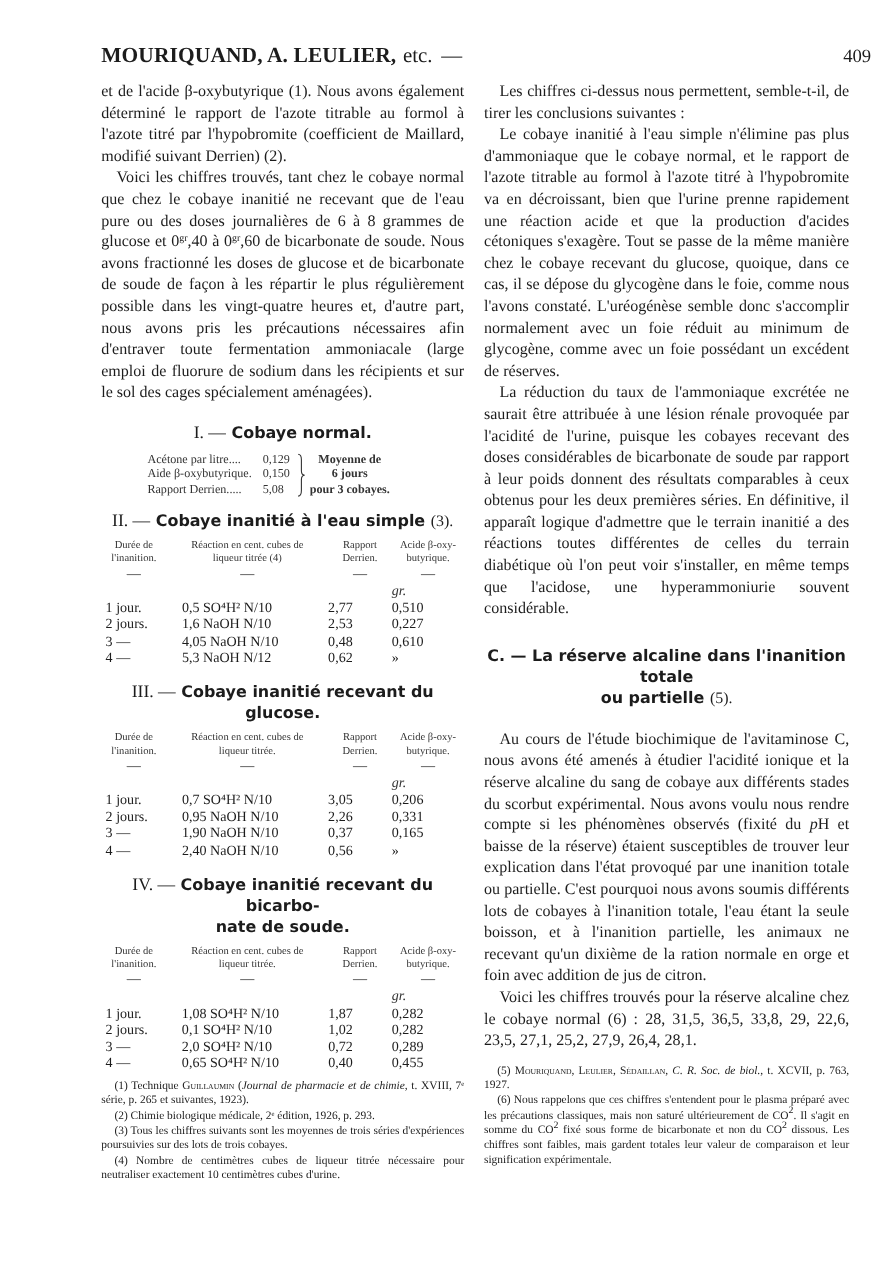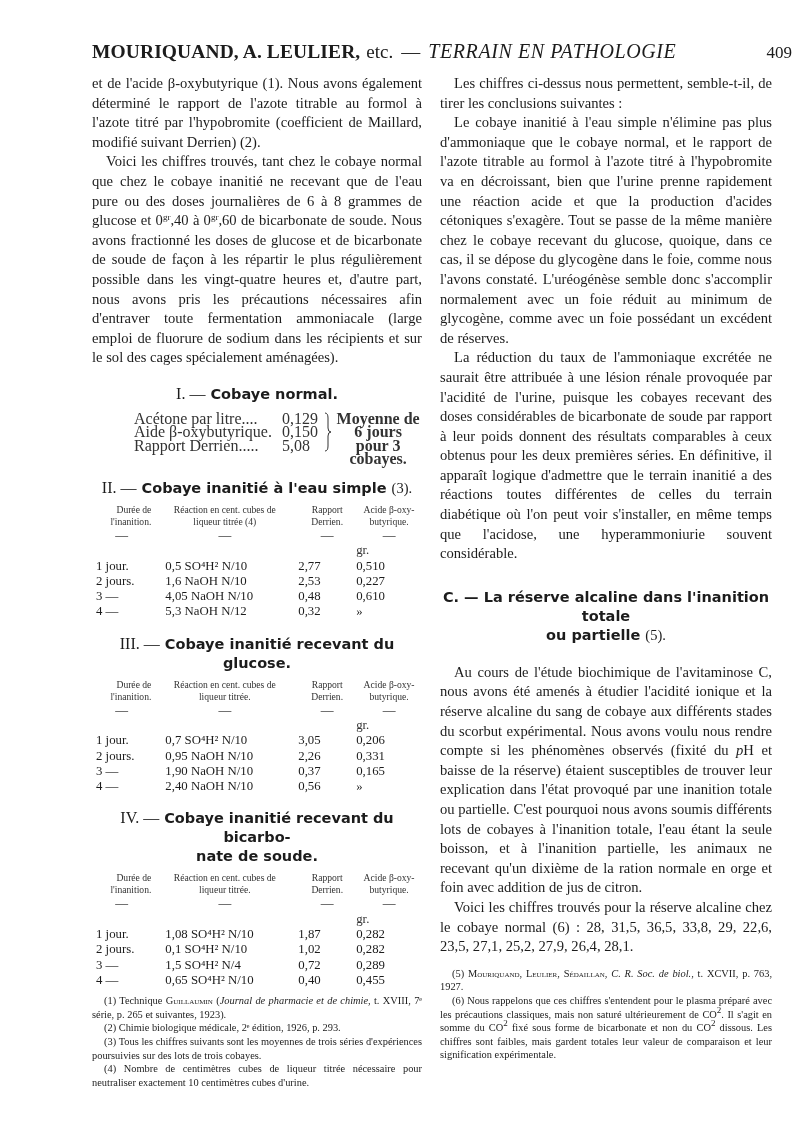--- a/index.html
+++ b/index.html
@@ -22,54 +22,53 @@
   p.body.indent { text-indent: 14px; }
   p.body.cont { text-indent: 0; }
   sup { font-size: 9px; vertical-align: 5px; line-height: 0; }
   .sc { font-variant: small-caps; }
 
   .sec-title { text-align: center; font-family: "DejaVu Sans", "Liberation Sans", sans-serif;
                font-weight: bold; font-size: 14.5px; margin: 0; line-height: 19px; }
   .sec-title .roman { font-family: "Liberation Serif", serif; font-weight: normal; font-size: 16px; }
   .sec-title .ref { font-family: "Liberation Serif", serif; font-weight: normal; }
 
-  .normal-block { margin: 8px 0 0 42px; display: flex; font-size: 16px; line-height: 13.5px; color: #333; }
+  .normal-block { margin: 8px 0 0 42px; display: flex; font-size: 11px; line-height: 13.5px; color: #333; }
   .nb-labels div, .nb-vals div { white-space: nowrap; }
   .nb-vals { margin-left: 10px; }
   .nb-brace { width: 10px; position: relative; margin: 0 4px; }
   .nb-brace svg { position: absolute; left: 0; top: 0; }
   .nb-note { text-align: center; font-weight: bold; }
 
   table.data { border-collapse: collapse; width: 330px; margin-top: 6px; }
   table.data th { font-weight: normal; font-size: 9.6px; line-height: 12px; color: #333;
                   vertical-align: top; padding: 0; }
   table.data td { font-size: 12.8px; line-height: 15.3px; padding: 0; white-space: nowrap; }
   .c1 { width: 58px; text-align: left; padding-left: 4px !important; }
   .c2 { width: 140px; }
   .c3 { width: 62px; }
   .c4 { width: 70px; }
-  th.c1 { text-align: right; padding-left: 0 !important; }
+  th.c1 { text-align: center; padding-left: 0 !important; }
   th.c2 { text-align: center; }
   td.c2 { padding-left: 14px !important; }
   .dash-row td { font-size: 11px; line-height: 10px; text-align: center; }
-  .unit-row td { font-size: 9.5px; line-height: 12px; color: #333; }
+  .unit-row td { font-size: 9.5px; line-height: 12px; color: #333; font-style: italic; }
 
   .footnotes { font-size: 10.4px; line-height: 13.6px; text-align: justify; }
   .footnotes p { margin: 0; text-indent: 12px; }
 </style>
 </head>
 <body>
 
 <div class="page">
 
   <div class="running-head">
     <span class="rh-authors">MOURIQUAND, A. LEULIER,</span>
     <span class="rh-etc">etc.</span>
     <span class="rh-dash">—</span>
-    <span class="rh-title">TERRAIN EN PATHOLOGIE</span>
     <span class="rh-page">409</span>
   </div>
 
   <div class="col col-left">
     <p class="body cont">et de l'acide β-oxybutyrique (1). Nous avons également déterminé le rapport de l'azote titrable au formol à l'azote titré par l'hypobromite (coefficient de Maillard, modifié suivant Derrien) (2).</p>
     <p class="body indent"><span>Voici les chiffres trouvés, tant chez le cobaye normal que chez le cobaye inanitié ne recevant que de l'eau pure ou des doses journalières de 6 à 8 grammes de glucose et 0</span><sup>gr</sup><span>,40 à 0</span><sup>gr</sup><span>,60 de bicarbonate de soude. Nous avons fractionné les doses de glucose et de bicarbonate de soude de façon à les répartir le plus régulièrement possible dans les vingt-quatre heures et, d'autre part, nous avons pris les précautions nécessaires afin d'entraver toute fermentation ammoniacale (large emploi de fluorure de sodium dans les récipients et sur le sol des cages spécialement aménagées).</span></p>
 
     <div style="height:16px"></div>
     <h3 class="sec-title">
       <span class="roman">I. —</span>
@@ -138,21 +137,21 @@
           </tr>
       <tr>
             <td class="c1">3  —</td>
             <td class="c2">4,05 NaOH N/10</td>
             <td class="c3">0,48</td>
             <td class="c4">0,610</td>
           </tr>
       <tr>
             <td class="c1">4  —</td>
             <td class="c2">5,3  NaOH N/12</td>
-            <td class="c3">0,32</td>
+            <td class="c3">0,62</td>
             <td class="c4">»</td>
           </tr>
     </tbody>
       </table>
 
     <div style="height:14px"></div>
     <h3 class="sec-title">
       <span class="roman">III. —</span>
       <span>Cobaye inanitié recevant du glucose.</span>
     </h3>
@@ -236,21 +235,21 @@
             <td class="c4">0,282</td>
           </tr>
       <tr>
             <td class="c1">2 jours.</td>
             <td class="c2">0,1  SO⁴H² N/10</td>
             <td class="c3">1,02</td>
             <td class="c4">0,282</td>
           </tr>
       <tr>
             <td class="c1">3  —</td>
-            <td class="c2">1,5  SO⁴H² N/4</td>
+            <td class="c2">2,0  SO⁴H² N/10</td>
             <td class="c3">0,72</td>
             <td class="c4">0,289</td>
           </tr>
       <tr>
             <td class="c1">4  —</td>
             <td class="c2">0,65 SO⁴H² N/10</td>
             <td class="c3">0,40</td>
             <td class="c4">0,455</td>
           </tr>
     </tbody>

